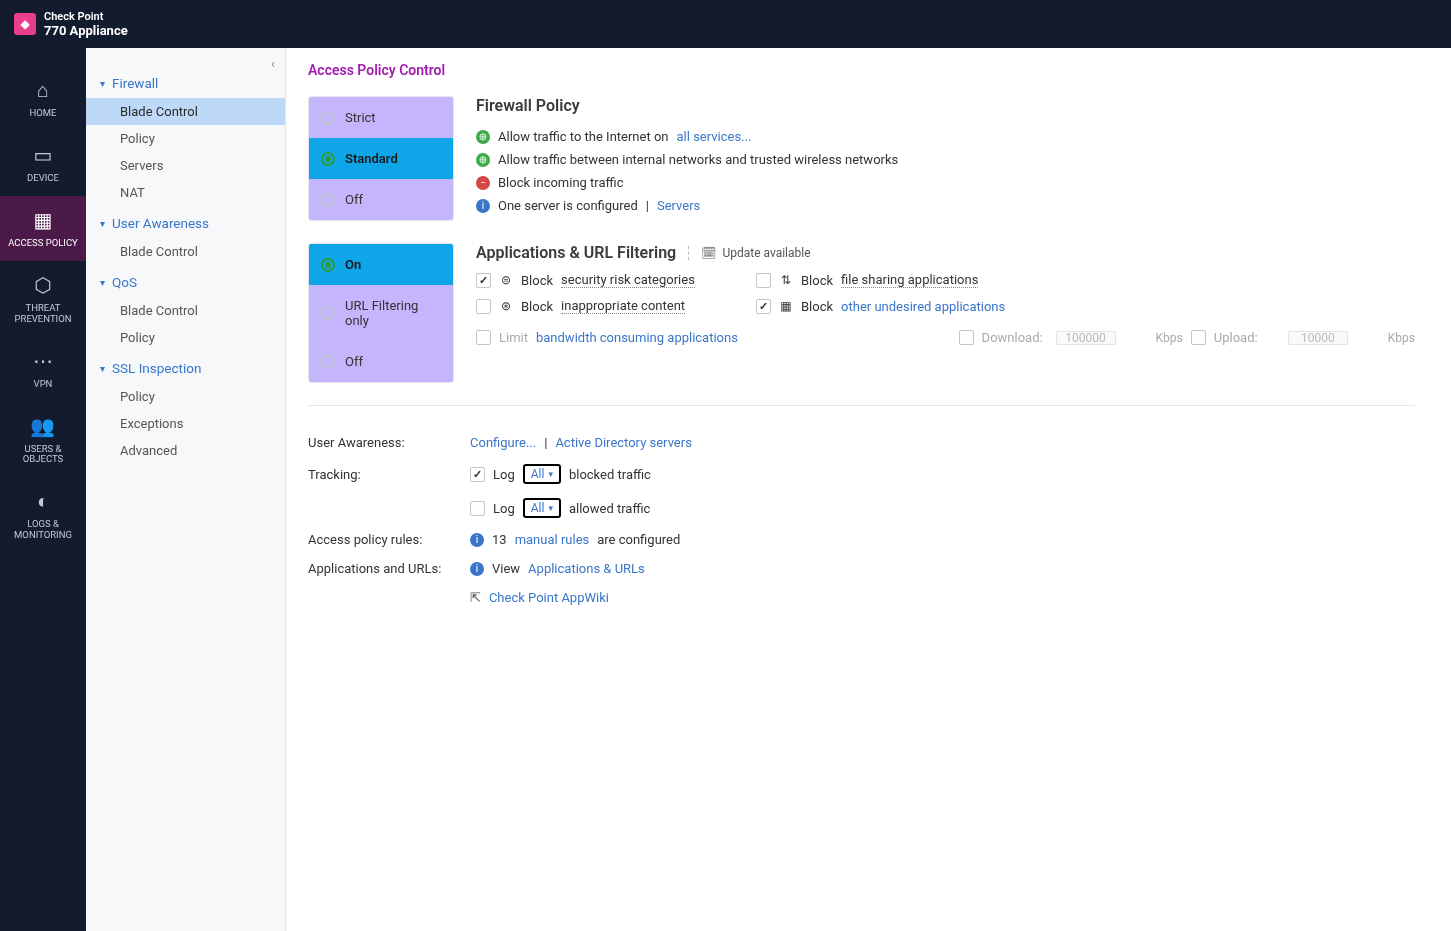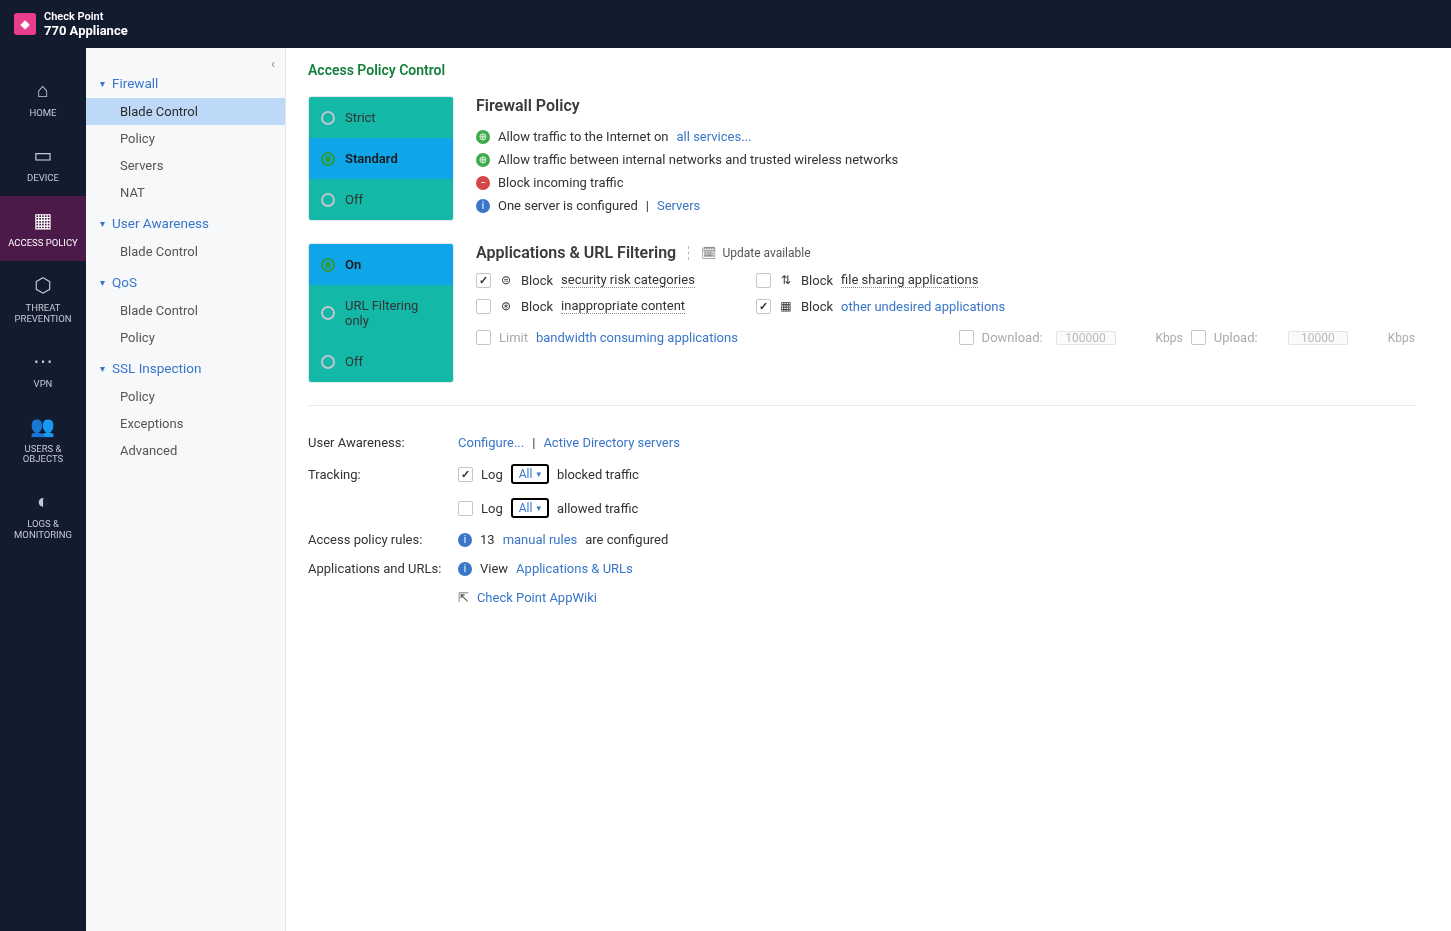--- a/index.html
+++ b/index.html
@@ -22,26 +22,26 @@
 .sidenav { position:absolute; top:48px; left:86px; width:200px; height:calc(100% - 48px); background:#f7f8fa; border-right:1px solid #e3e6eb; padding-top:20px; }
 .collapse-arrow { position:absolute; top:8px; right:10px; color:#888; cursor:pointer; }
 .nav-group { margin-bottom:2px; }
 .nav-head { display:flex; align-items:center; padding:7px 14px; color:#3a76c8; font-size:13.5px; cursor:pointer; }
 .nav-head .caret { width:12px; font-size:10px; color:#3a76c8; }
 .nav-sub { padding:6px 14px 6px 34px; font-size:13px; color:#555; cursor:pointer; }
 .nav-sub.active { background:#bdd9f7; color:#2b2b2b; }
 
 
 .main { position:absolute; top:48px; left:286px; right:0; bottom:0; padding:14px 36px 20px 22px; overflow:auto; }
-.page-title { font-size:14px; font-weight:600; color:#15803d; margin-bottom:18px; }
+.page-title { font-size:14px; font-weight:600; color:#a21caf; margin-bottom:18px; }
 
 .row-section { display:flex; gap:22px; margin-bottom:22px; }
 .radio-col { width:146px; border:1px solid #e3e6eb; border-radius:3px; overflow:hidden; }
 .radio-opt { display:flex; align-items:center; gap:10px; padding:13px 12px; background:#0ea5e9; cursor:pointer;}
-.radio-opt.bg { background:#14b8a6; }
+.radio-opt.bg { background:#c4b5fd; }
 .radio-opt.sel { font-weight:600; color:#1a1a1a; }
 .radio-circle { width:14px; height:14px; border:2px solid #bfc5cf; border-radius:50%; display:flex; align-items:center; justify-content:center; flex-shrink:0;}
 .radio-opt.sel .radio-circle { border-color:#2e9b3e; }
 .radio-opt.sel .radio-circle::after { content:""; width:6px; height:6px; background:#2e9b3e; border-radius:50%; }
 
 .detail-col { flex:1; }
 .sect-title { font-size:16px; font-weight:600; color:#3a3a3a; margin-bottom:10px; display:flex; align-items:center; gap:12px;}
 .bulleted { display:flex; align-items:center; gap:8px; padding:4px 0; font-size:13px; color:#333; }
 .ico { width:14px; height:14px; border-radius:50%; display:inline-flex; align-items:center; justify-content:center; font-size:10px; color:#fff; flex-shrink:0;}
 .ico.allow { background:#3eab4a; }
@@ -59,21 +59,21 @@
 .mini-ico { width:14px; font-size:12px; text-align:center; flex-shrink:0;}
 
 .limit-row { display:flex; align-items:center; gap:18px; margin-top:16px; color:#aaa;}
 .dl-ul { display:flex; gap:8px; }
 .dl-line { display:flex; align-items:center; gap:8px; }
 .num-input { width:60px; height:14px; border:1px solid #e0e3e8; border-radius:2px; text-align:center; font-size:12px; color:#bbb; }
 .unit { font-size:12px; color:#aaa;margin-left:32px; }
 
 hr.sep { border:none; border-top:1px solid #e6e9ee; margin:10px 0 22px 0; }
 
-.kv-row { display:flex; align-items:center; gap:14px; padding:7px 0; font-size:13px; }
+.kv-row { display:flex; align-items:center; gap:26px; padding:7px 0; font-size:13px; }
 .kv-label { width:136px; color:#333; }
 .kv-val { display:flex; align-items:center; gap:8px; flex-wrap:wrap;}
 .sel-pill { display:inline-flex; align-items:center; gap:4px; border:2px solid #000000; border-radius:3px; padding:1px 6px; font-size:12px; color:#3a76c8; cursor:pointer;}
 .sel-pill::after { content:"▾"; font-size:9px; }
 </style>
 </head>
 <body>
 
 <div class="topbar">
   <div class="logo-box">◆</div>

